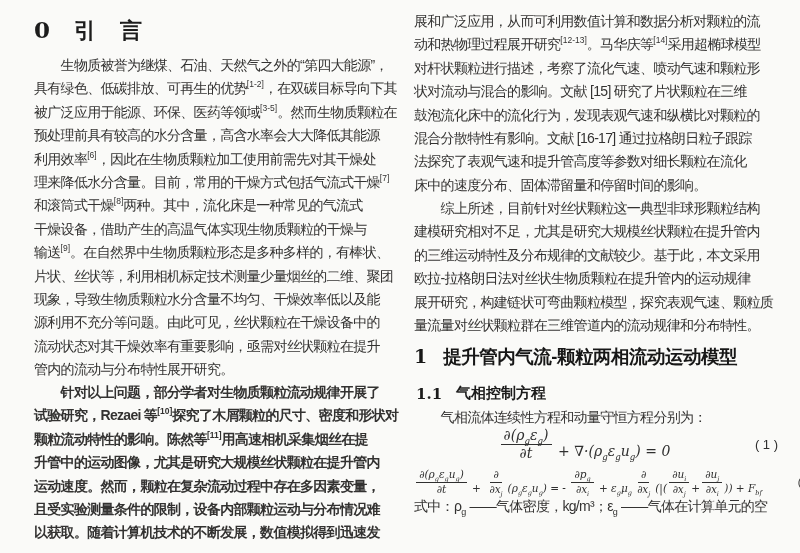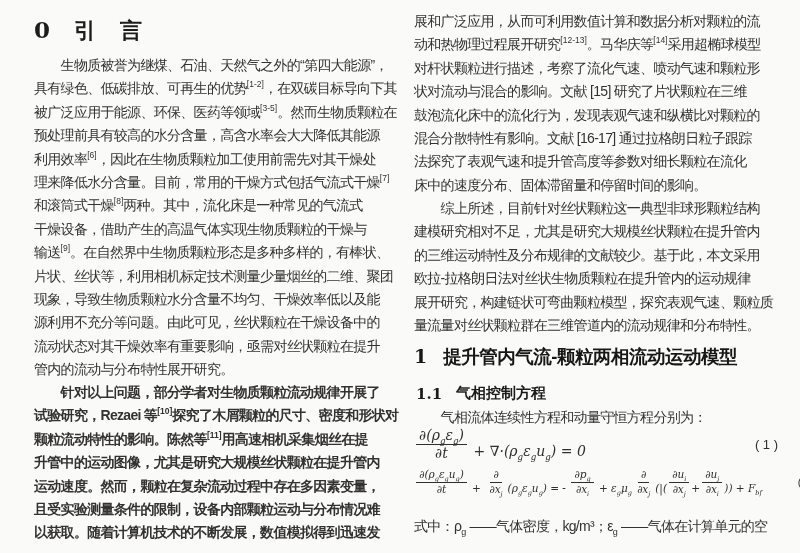--- a/index.html
+++ b/index.html
@@ -38,26 +38,26 @@
 
   
   .h1 { position:absolute; top:344px; left:0; display:flex; align-items:baseline; }
   .h1-num { font-family:"DejaVu Serif", serif; font-weight:bold; font-size:19px; color:#171717; margin-right:16px; }
   .h1-title { font-weight:bold; font-size:18.5px; color:#171717; letter-spacing:-0.5px; }
   .h2 { position:absolute; top:384px; left:2px; display:flex; align-items:flex-end; }
   .h2-num { font-family:"DejaVu Serif", serif; font-weight:bold; font-size:15px; color:#1c1c1c; margin-right:14px; }
   .h2-title { font-weight:bold; font-size:15px; color:#1c1c1c; }
 
   .intro { position:absolute; top:406px; left:0; }
-  .where { position:absolute; top:515px; left:0; }
+  .where { position:absolute; top:495px; left:0; }
   .where sub { font-size:9px; letter-spacing:0; }
 
   
   .eq { position:absolute; left:0; width:100%; display:flex; align-items:center; color:#2f2f2f; }
-  .eq-body { flex:1; display:flex; align-items:center; justify-content:flex-start; white-space:nowrap;
+  .eq-body { flex:1; display:flex; align-items:center; justify-content:center; white-space:nowrap;
              font-family:"DejaVu Serif", serif; font-style:italic; }
   .eq-label { font-family:"Liberation Sans", sans-serif; font-style:normal; font-size:13px; color:#2f2f2f; }
   .eq1 { top:428px; }
   .eq1 .eq-body { font-size:14px; }
   .eq2 { top:469px;gap:36px; }
   .eq2 .eq-body { font-size:10.5px; }
   .eq2 .eq-label { font-size:11px; }
   .frac { display:inline-flex; flex-direction:column; align-items:center; margin:0 2px; line-height:1.1; }
   .fnum { display:block; border-bottom:1px solid #2f2f2f; padding:0 3px 1px 3px; text-align:center; }
   .fden { display:block; padding:1px 3px 0 3px; text-align:center; }

